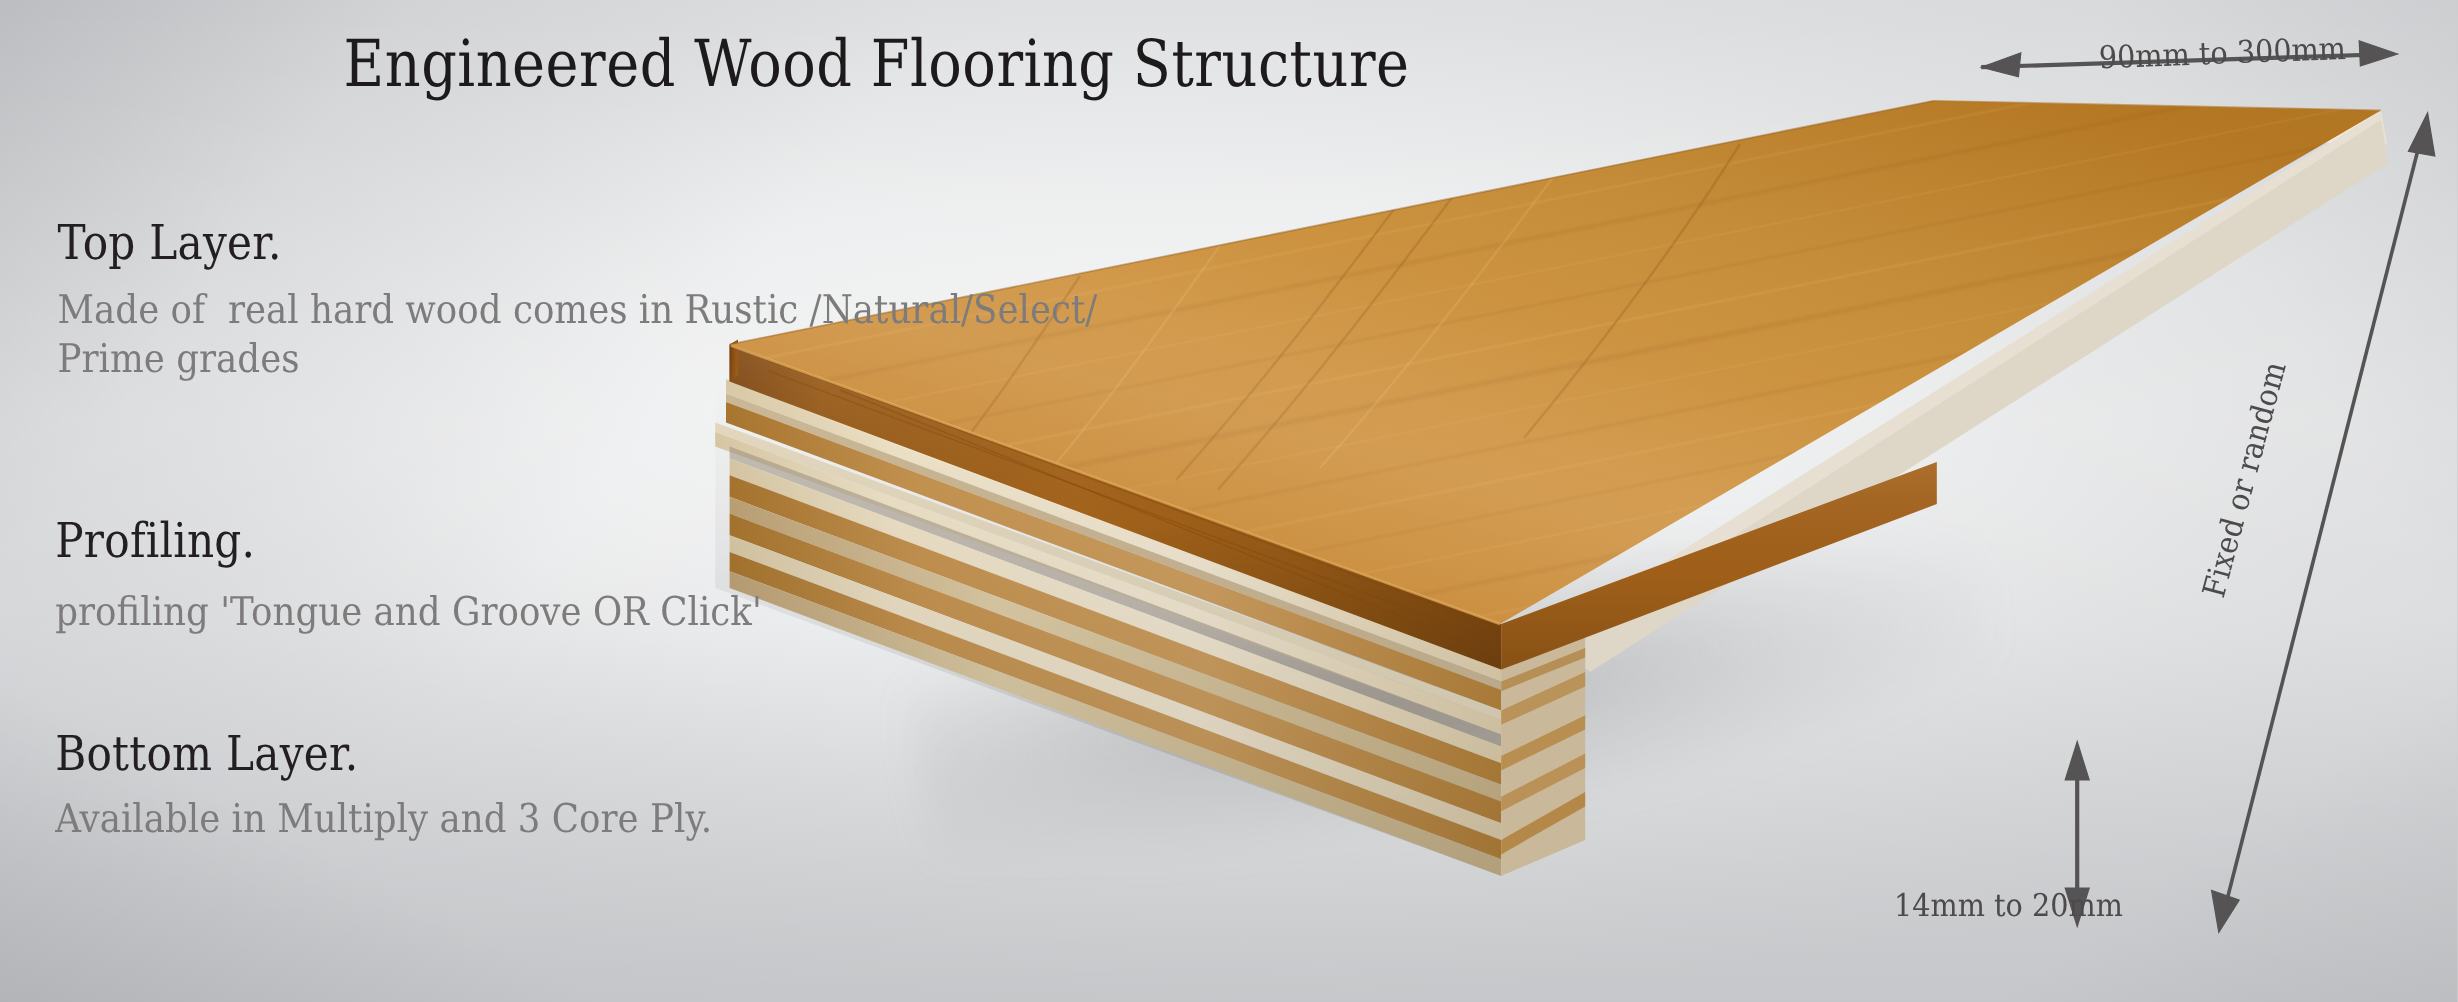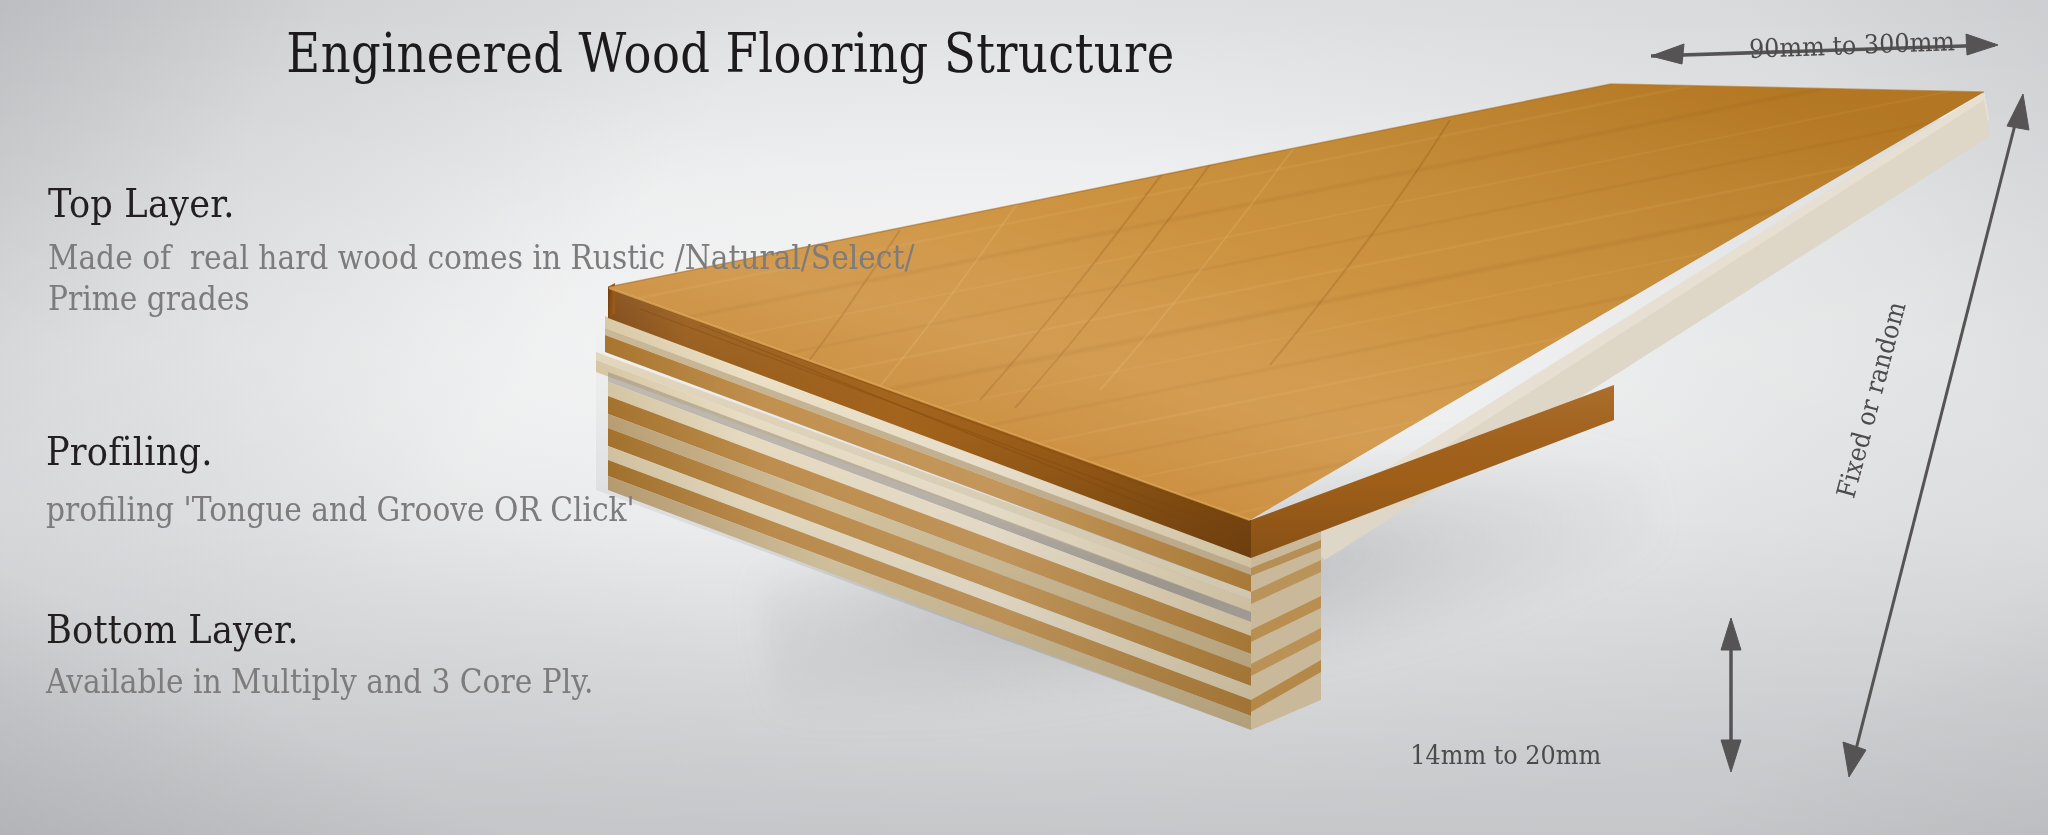--- a/index.html
+++ b/index.html
@@ -372,17 +372,17 @@
 Prime grades</div>
 
   <div class="heading" style="left:46px; top:428px;">Profiling.</div>
   <div class="body-txt" style="left:46px; top:490px;">profiling 'Tongue and Groove OR Click'</div>
 
   <div class="heading" style="left:46px; top:606px;">Bottom Layer.</div>
   <div class="body-txt" style="left:46px; top:662px;">Available in Multiply and 3 Core Ply.</div>
 
   <div class="dim-label" style="left:1740px; top:30px; transform:rotate(-2.2deg);"><span>90mm to 300mm</span></div>
 
-  <div class="dim-label" style="left:1402px; top:740px;"><span>14mm to 20mm</span></div>
+  <div class="dim-label" style="left:1570px; top:740px;"><span>14mm to 20mm</span></div>
 
   <div class="dim-label" style="left:1885px; top:290px; transform-origin:left top; transform:rotate(-75deg) translate(-100%,0);"><span>Fixed or random</span></div>
 
 </div>
 
 </body></html>

